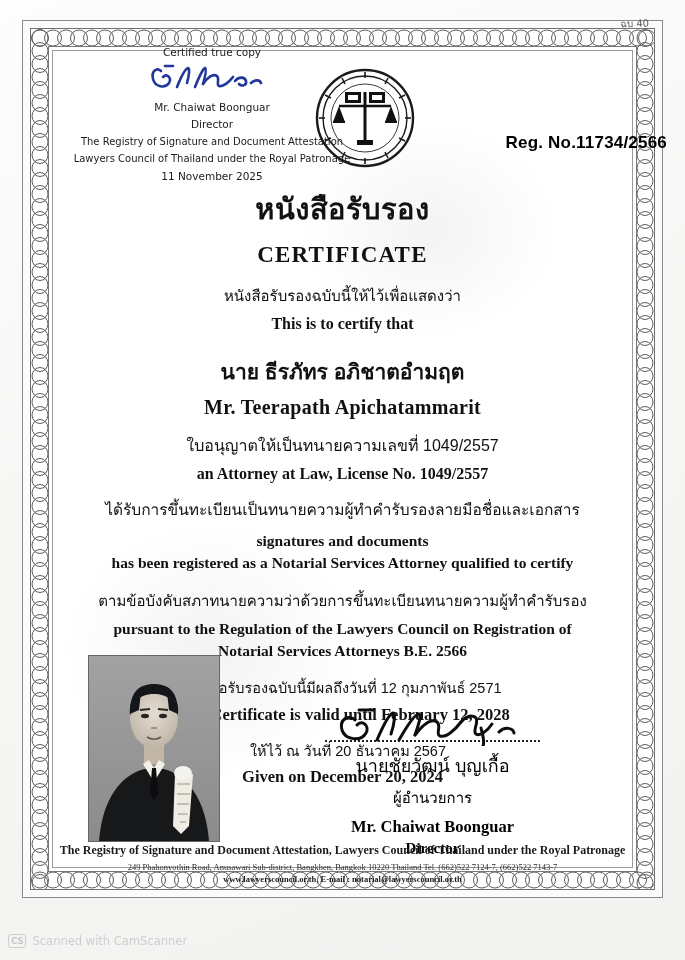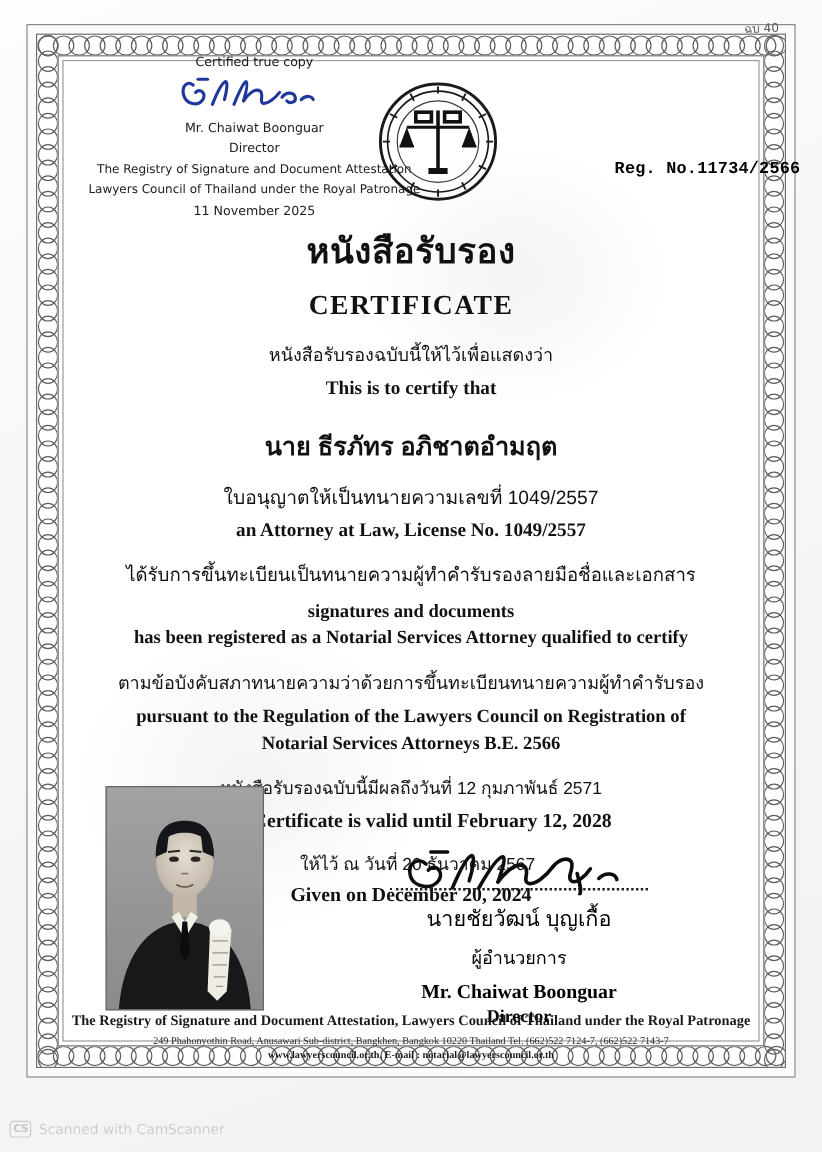--- a/index.html
+++ b/index.html
@@ -70,22 +70,22 @@
     height:30px;margin:4px 0 2px 0;
     display:flex;align-items:center;justify-content:center;
   }
   .sig-blue svg{overflow:visible;}
   .seal{
     position:absolute;left:313px;top:66px;
     width:104px;height:104px;
   }
   .regno{
     position:absolute;right:18px;top:133px;
-    font-size:14px;font-weight:bold;letter-spacing:.2px;
-    font-family:Liberation Mono, monospace;
+    font-size:17px;font-weight:bold;letter-spacing:.2px;
+    font-family:Liberation Sans, sans-serif;
   }
   .title-th{
     margin-top:152px;
     font-size:29px;font-weight:bold;letter-spacing:.5px;
     font-family:Liberation Sans, sans-serif;
   }
   .title-en{
     margin-top:10px;
     font-size:23px;font-weight:bold;letter-spacing:1.2px;
   }
@@ -504,20 +504,21 @@
   <div class="regno">Reg. No.11734/2566</div>
 
   <div class="content">
     <div class="title-th">หนังสือรับรอง</div>
     <div class="title-en">CERTIFICATE</div>
 
     <div class="sub-th">หนังสือรับรองฉบับนี้ให้ไว้เพื่อแสดงว่า</div>
     <div class="sub-en">This is to certify that</div>
 
     <div class="name-th">นาย ธีรภัทร อภิชาตอำมฤต</div>
+    <div class="name-en">Mr. Teerapath  Apichatammarit</div>
 
     <div class="lic-th">ใบอนุญาตให้เป็นทนายความเลขที่ 1049/2557</div>
     <div class="lic-en">an Attorney at Law, License No. 1049/2557</div>
 
     <div class="reg-th">ได้รับการขึ้นทะเบียนเป็นทนายความผู้ทำคำรับรองลายมือชื่อและเอกสาร</div>
     <div class="reg-en">
       <div>signatures and documents</div>
       <div>has been registered as a Notarial Services Attorney qualified to certify</div>
     </div>
 

